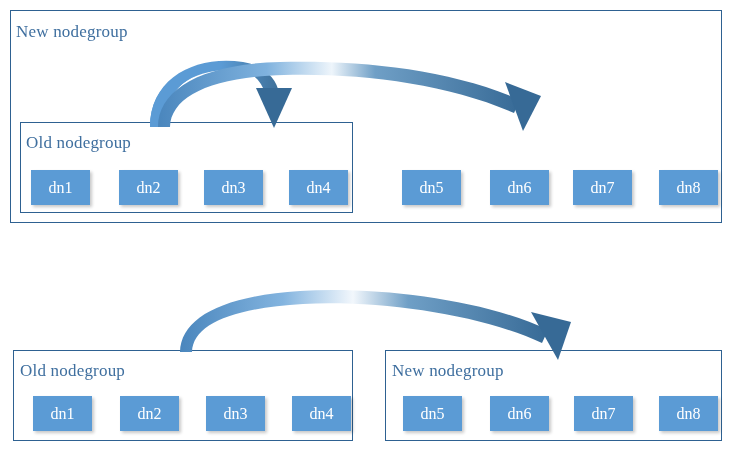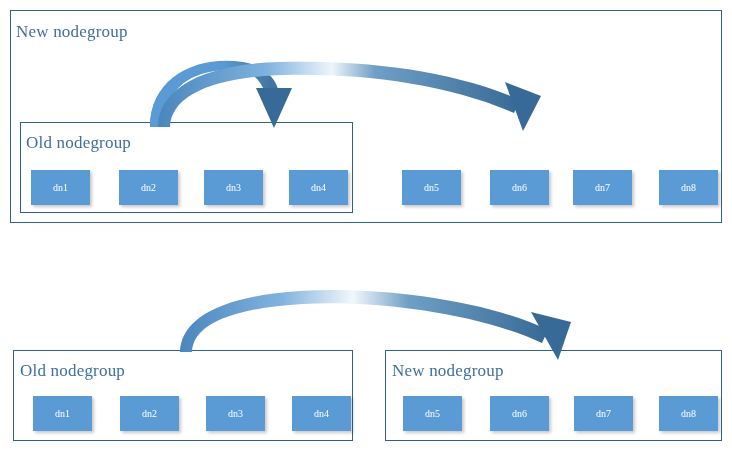--- a/index.html
+++ b/index.html
@@ -40,21 +40,21 @@
     white-space: nowrap;
   }
 
   
   .dn {
     position: absolute;
     box-sizing: border-box;
     background: #5b9bd5;
     color: #ffffff;
     font-family: "Liberation Serif", "DejaVu Serif", serif;
-    font-size: 10px;
+    font-size: 16px;
     line-height: 1;
     display: flex;
     align-items: center;
     justify-content: center;
     box-shadow: 2px 2px 3px rgba(0,0,0,0.22);
     white-space: nowrap;
   }
 
   
   #arrows {

